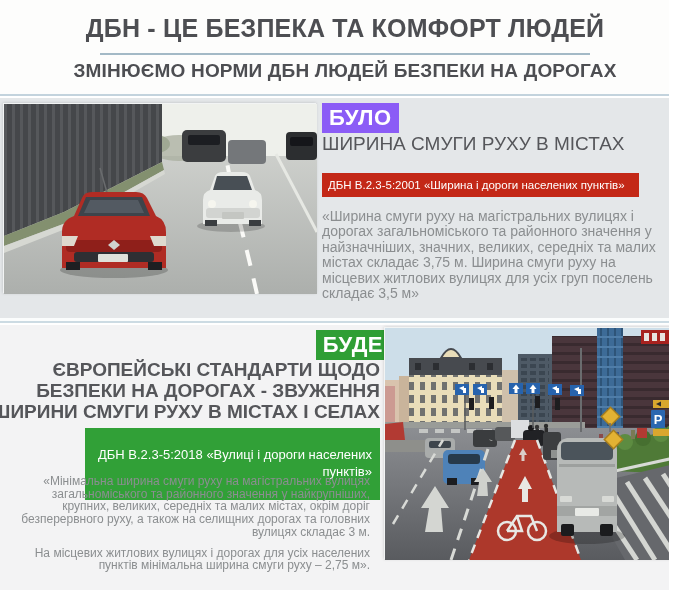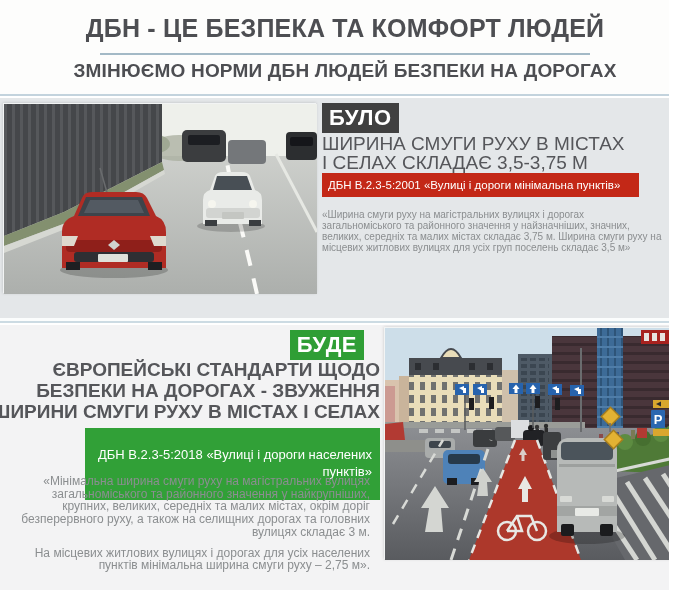--- a/index.html
+++ b/index.html
@@ -18,39 +18,39 @@
   .page-subtitle { margin:0; position:absolute; top:60px; left:0; width:100%;
                    text-align:center; font-size:19px; font-weight:bold;
                    color:#4d4e52; letter-spacing:0.2px; }
   
   .before { position:absolute; top:98px; left:0; width:690px; height:220px;
             background:#e4e7e9; }
   .photo { border:1px solid #f2f4f4; box-shadow:0 0 3px rgba(0,0,0,.18); }
   .photo-before { position:absolute; top:5px; left:3px; width:313px; height:190px; }
   .badge { display:inline-block; color:#fff; font-weight:bold; font-size:22px;
            line-height:27px; padding:1px 7px 2px 7px; letter-spacing:0.5px; }
-  .badge-red { position:absolute; top:5px; left:322px; background:#404040; }
+  .badge-red { position:absolute; top:5px; left:322px; background:#8b5cf6; }
   .before-heading { position:absolute; top:36px; left:322px; width:330px;
                     font-size:19px; font-weight:normal; color:#55565a; line-height:1.02; }
   .law-bar { color:#fff; }
   .law-bar-red { position:absolute; top:75px; left:322px; width:317px;
                  background:#c32817; font-size:11.5px; padding:6px 6px;
                  white-space:nowrap; }
   .before-body { position:absolute; top:111px; left:322px; width:340px; margin:0;
-                 font-size:10px; line-height:1.1; color:#8b8e90; }
+                 font-size:14px; line-height:1.1; color:#8b8e90; }
   .watermark { position:absolute; top:6px; right:4px; height:170px;
                writing-mode:vertical-rl; transform:rotate(180deg);
                font-size:8px; letter-spacing:1.4px; color:#7f93ab; }
   
   .section-divider { position:absolute; top:318px; left:0; width:690px; height:5px;
                      background:#fbfdfd; border-bottom:2px solid #ccdbe3; }
   
   .after { position:absolute; top:325px; left:0; width:690px; height:265px;
            background:#f3f3f4; }
-  .badge-green { position:absolute; top:5px; right:326px; background:#2f9e35; }
+  .badge-green { position:absolute; top:5px; right:300px; background:#2f9e35; }
   .after-heading { position:absolute; top:35px; right:310px; text-align:right;
                    font-size:19px; font-weight:bold; color:#55565a; line-height:1.1;
                    white-space:nowrap; }
   .law-bar-green { position:absolute; top:103px; left:85px; width:295px;
                    background:#31a037; font-size:13px; line-height:1.3;
                    padding:19px 8px; text-align:right; }
   .after-body { position:absolute; top:142px; right:312px; width:370px;
                 text-align:right; font-size:12px; line-height:1.06; color:#8b8e90; }
   .after-body p { margin:8px; }
   .photo-after { position:absolute; top:2px; left:384px; width:289px; height:232px; }
@@ -123,24 +123,23 @@
           <rect x="62" y="158" width="14" height="8" fill="#1e1f22"></rect>
           <rect x="144" y="158" width="14" height="8" fill="#1e1f22"></rect>
         </g>
       </svg>
     </div>
 
     <div class="badge badge-red">БУЛО</div>
 
     <div class="before-heading">
       <div>ШИРИНА СМУГИ РУХУ В МІСТАХ</div>
-      <div>І СЕЛАХ СКЛАДАЄ 3,5-3,75 М</div>
-    </div>
-
-    <div class="law-bar law-bar-red">ДБН В.2.3-5:2001 «Вулиці і дороги мінімальна пунктів»</div>
+    </div>
+
+    <div class="law-bar law-bar-red">ДБН В.2.3-5:2001 «Ширина і дороги населених пунктів»</div>
 
     <p class="before-body">«Ширина смуги руху на магістральних вулицях і дорогах загальноміського та районного значення у найзначніших, значних, великих, середніх та малих містах складає 3,75 м. Ширина смуги руху на місцевих житлових вулицях для усіх груп поселень складає 3,5 м»</p>
 
     <div class="watermark">fb/lev.partskhaladze/</div>
   </section>
 
   <div class="section-divider"></div>
 
   <section class="after">
 

